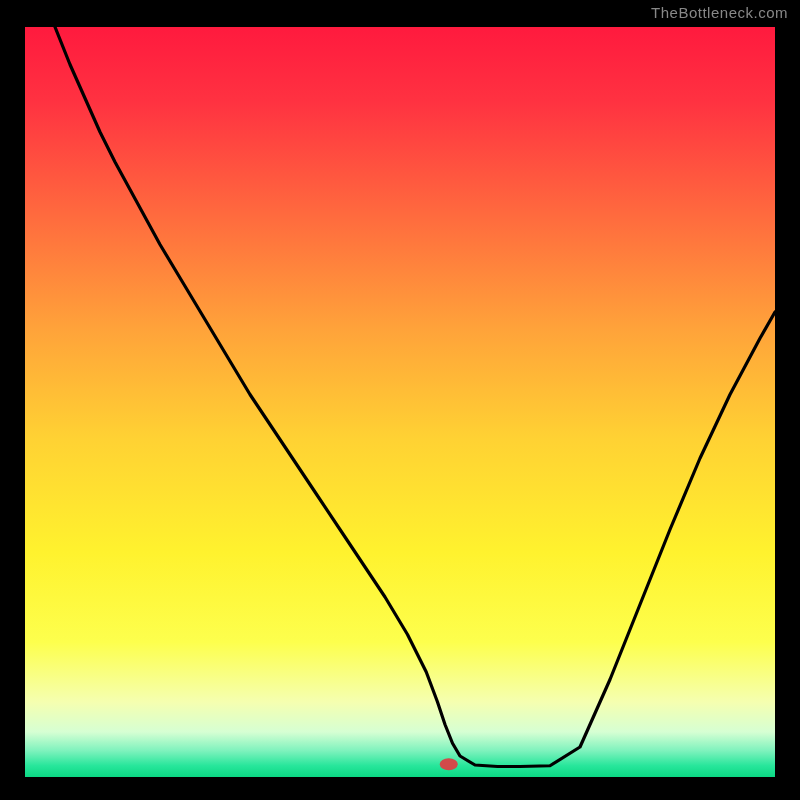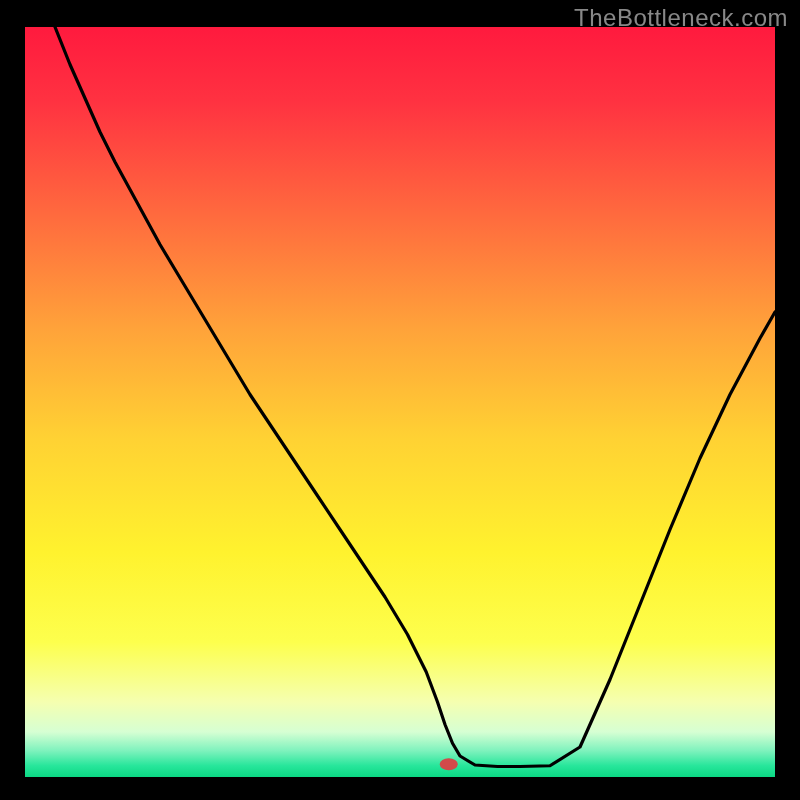--- a/index.html
+++ b/index.html
@@ -17,21 +17,21 @@
     top: 0;
     width: 800px;
     height: 800px;
     background: #000;
   }
   .watermark {
     position: absolute;
     top: 4px;
     right: 12px;
     color: #888;
-    font-size: 24px;
+    font-size: 15px;
     letter-spacing: 0.5px;
     font-weight: 500;
   }
   .plot-wrap {
     position: absolute;
     left: 25px;
     top: 27px;
     width: 750px;
     height: 750px;
   }

